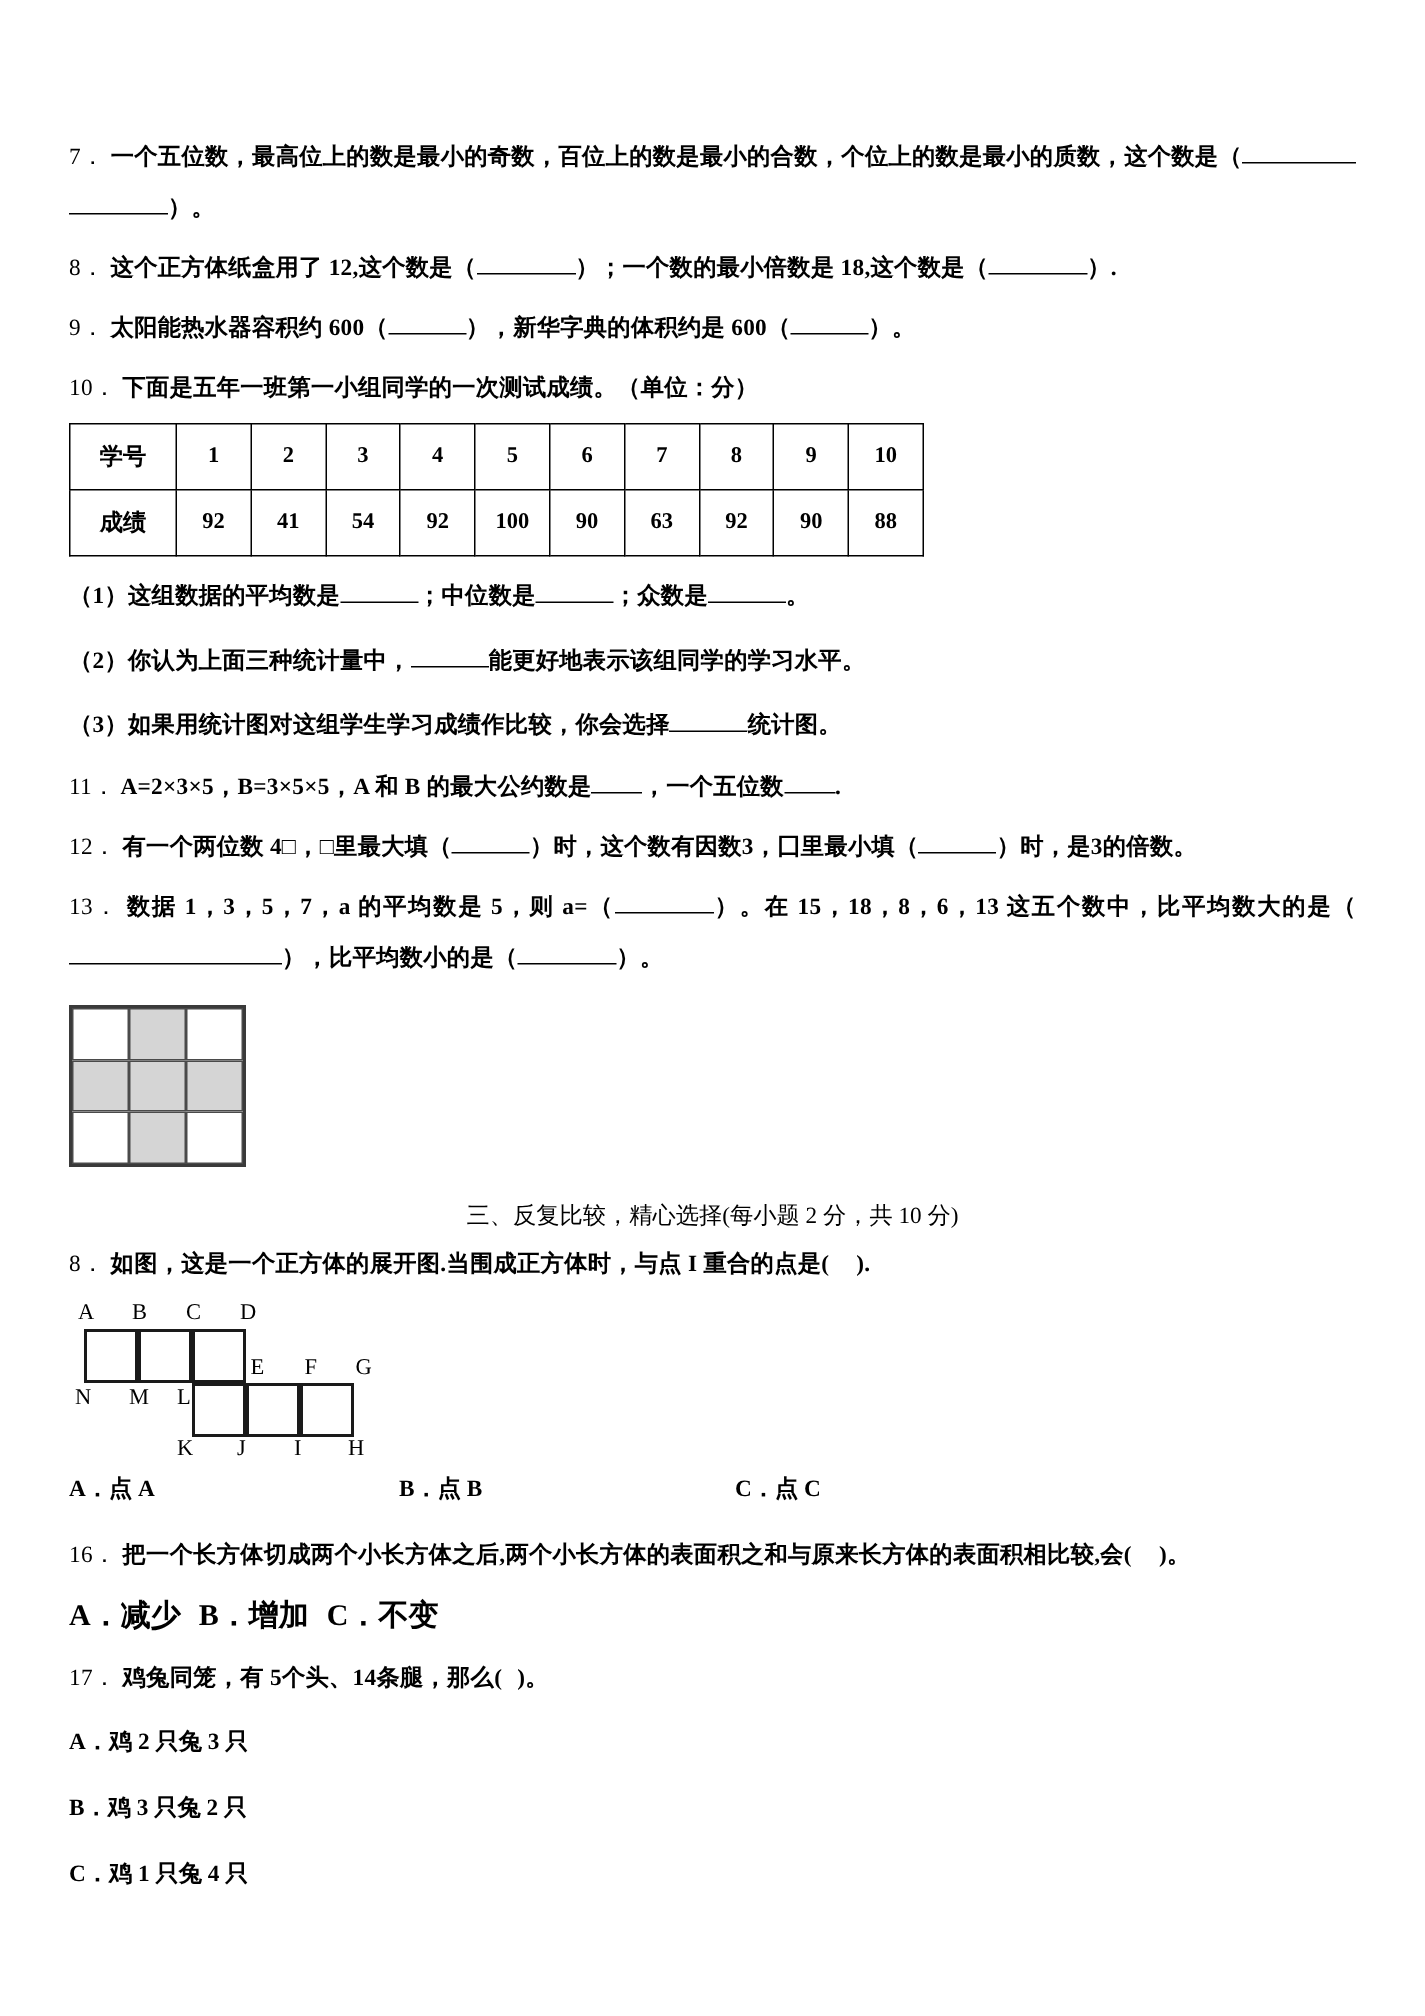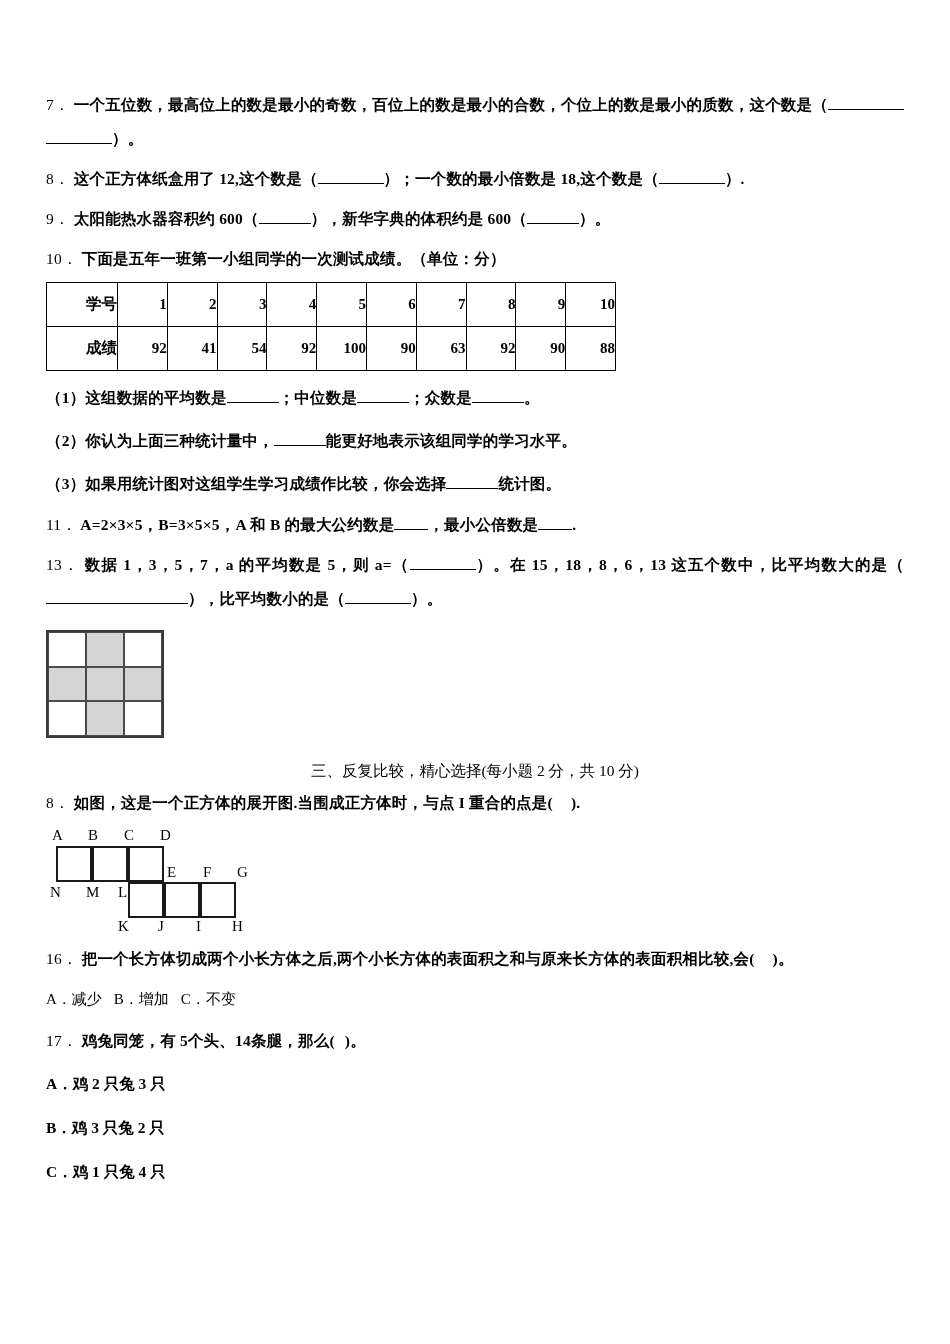--- a/index.html
+++ b/index.html
@@ -52,21 +52,21 @@
   
   .score-table {
     border-collapse: collapse;
     margin: 6px 0 8px 0;
     table-layout: fixed;
     width: 558px;
   }
   .score-table td {
     border: 1.6px solid #000;
     height: 43px;
-    text-align: right;
+    text-align: center;
     vertical-align: middle;
     font-size: 15px;
     font-weight: bold;
     padding: 0;
   }
   .score-table td.head-cell {
     width: 70px;
     font-size: 15.5px;
   }
   .score-table td.data-cell { width: 48.8px; }
@@ -127,22 +127,22 @@
     line-height: 34px;
     margin: 2px 0 4px 0;
     position: relative;
     height: 34px;
   }
   .opt {
     position: absolute;
     top: 0;
   }
   .opt-inline {
-    font-size: 15px;
-    font-weight: normal;
+    font-size: 20px;
+    font-weight: bold;
     line-height: 34px;
     margin: 2px 0 4px 0;
   }
   .opt-inline .sp { display: inline-block; width: 12px; }
   .opt-stack {
     font-size: 15.5px;
     font-weight: bold;
     line-height: 44px;
     margin: 0;
   }
@@ -215,23 +215,27 @@
     <p class="q loose">
       <span>（2）</span><span>你认为上面三种统计量中，</span><span class="blank-m"></span><span>能更好地表示该组同学的学习水平。</span>
     </p>
 
     <p class="q loose">
       <span>（3）</span><span>如果用统计图对这组学生学习成绩作比较，你会选择</span><span class="blank-m"></span><span>统计图。</span>
     </p>
 
     <p class="q">
       <span class="q-num">11．</span>
-      <span>A=2×3×5，B=3×5×5，A 和 B 的最大公约数是</span><span class="blank-s"></span><span>，最小公倍数是</span><span class="blank-s"></span><span>.</span>
-    </p>
-
+      <span>A=2×3×5，B=3×5×5，A 和 B 的最大公约数是</span><span class="blank-s"></span><span>，一个五位数</span><span class="blank-s"></span><span>.</span>
+    </p>
+
+    <p class="q">
+      <span class="q-num">12．</span>
+      <span>有一个两位数 4□，□里最大填（</span><span class="blank-m"></span><span>）时，这个数有因数</span><span>3</span><span>，囗里最小填（</span><span class="blank-m"></span><span>）时，是</span><span>3</span><span>的倍数。</span>
+    </p>
 
     <p class="q">
       <span class="q-num">13．</span>
       <span>数据</span>
       <span>1，3，5，7，a</span>
       <span>的平均数是</span>
       <span>5</span><span>，则</span>
       <span>a</span><span>=（</span><span class="blank-l"></span><span>）。在</span>
       <span>15，18，8，6，13</span>
       <span>这五个数中，比平均数大的是（</span><span class="blank-xl"></span><span class="blank-l"></span><span>），比平均数小的是（</span><span class="blank-l"></span><span>）。</span>
@@ -281,20 +285,31 @@
       <span class="net-label" style="left:121px; top:41px;">E</span>
       <span class="net-label" style="left:157px; top:41px;">F</span>
       <span class="net-label" style="left:191px; top:41px;">G</span>
 
       <span class="net-label" style="left:72px; top:95px;">K</span>
       <span class="net-label" style="left:112px; top:95px;">J</span>
       <span class="net-label" style="left:150px; top:95px;">I</span>
       <span class="net-label" style="left:186px; top:95px;">H</span>
     </div>
 
+    <div class="opt-row" style="margin-top:4px;">
+      <span class="opt" style="left:0;">
+        <span>A．</span><span>点 A</span>
+      </span>
+      <span class="opt" style="left:220px;">
+        <span>B．</span><span>点 B</span>
+      </span>
+      <span class="opt" style="left:444px;">
+        <span>C．</span><span>点 C</span>
+      </span>
+    </div>
 
     <p class="q" style="margin-top:10px;">
       <span class="q-num">16．</span>
       <span>把一个长方体切成两个小长方体之后,两个小长方体的表面积之和与原来长方体的表面积相比较,会(</span><span class="gap"></span><span>)。</span>
     </p>
 
     <p class="opt-inline">
       <span><span>A．</span><span>减少</span></span><span class="sp"></span><span><span>B．</span><span>增加</span></span><span class="sp"></span><span><span>C．</span><span>不变</span></span>
     </p>
 

